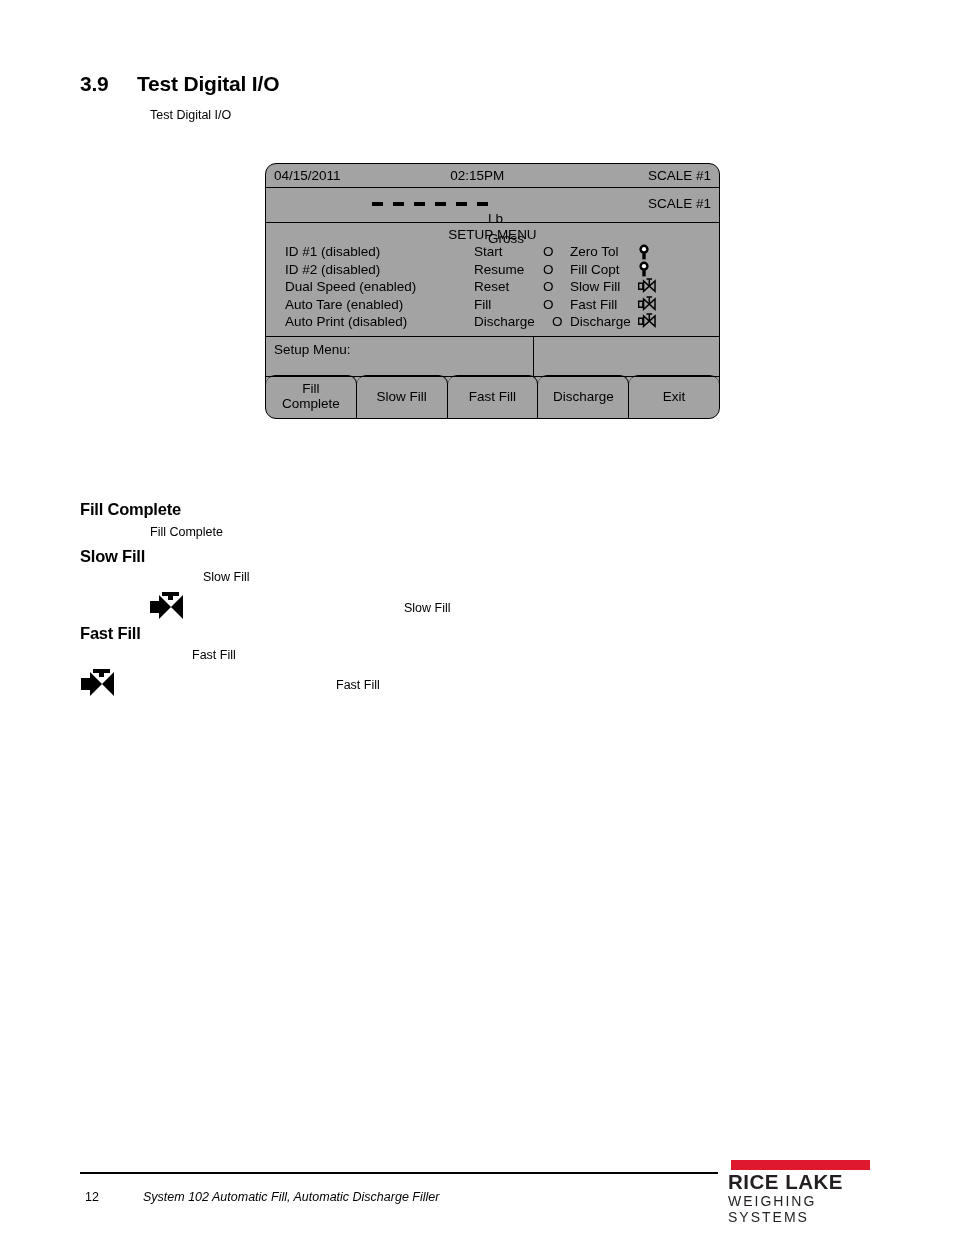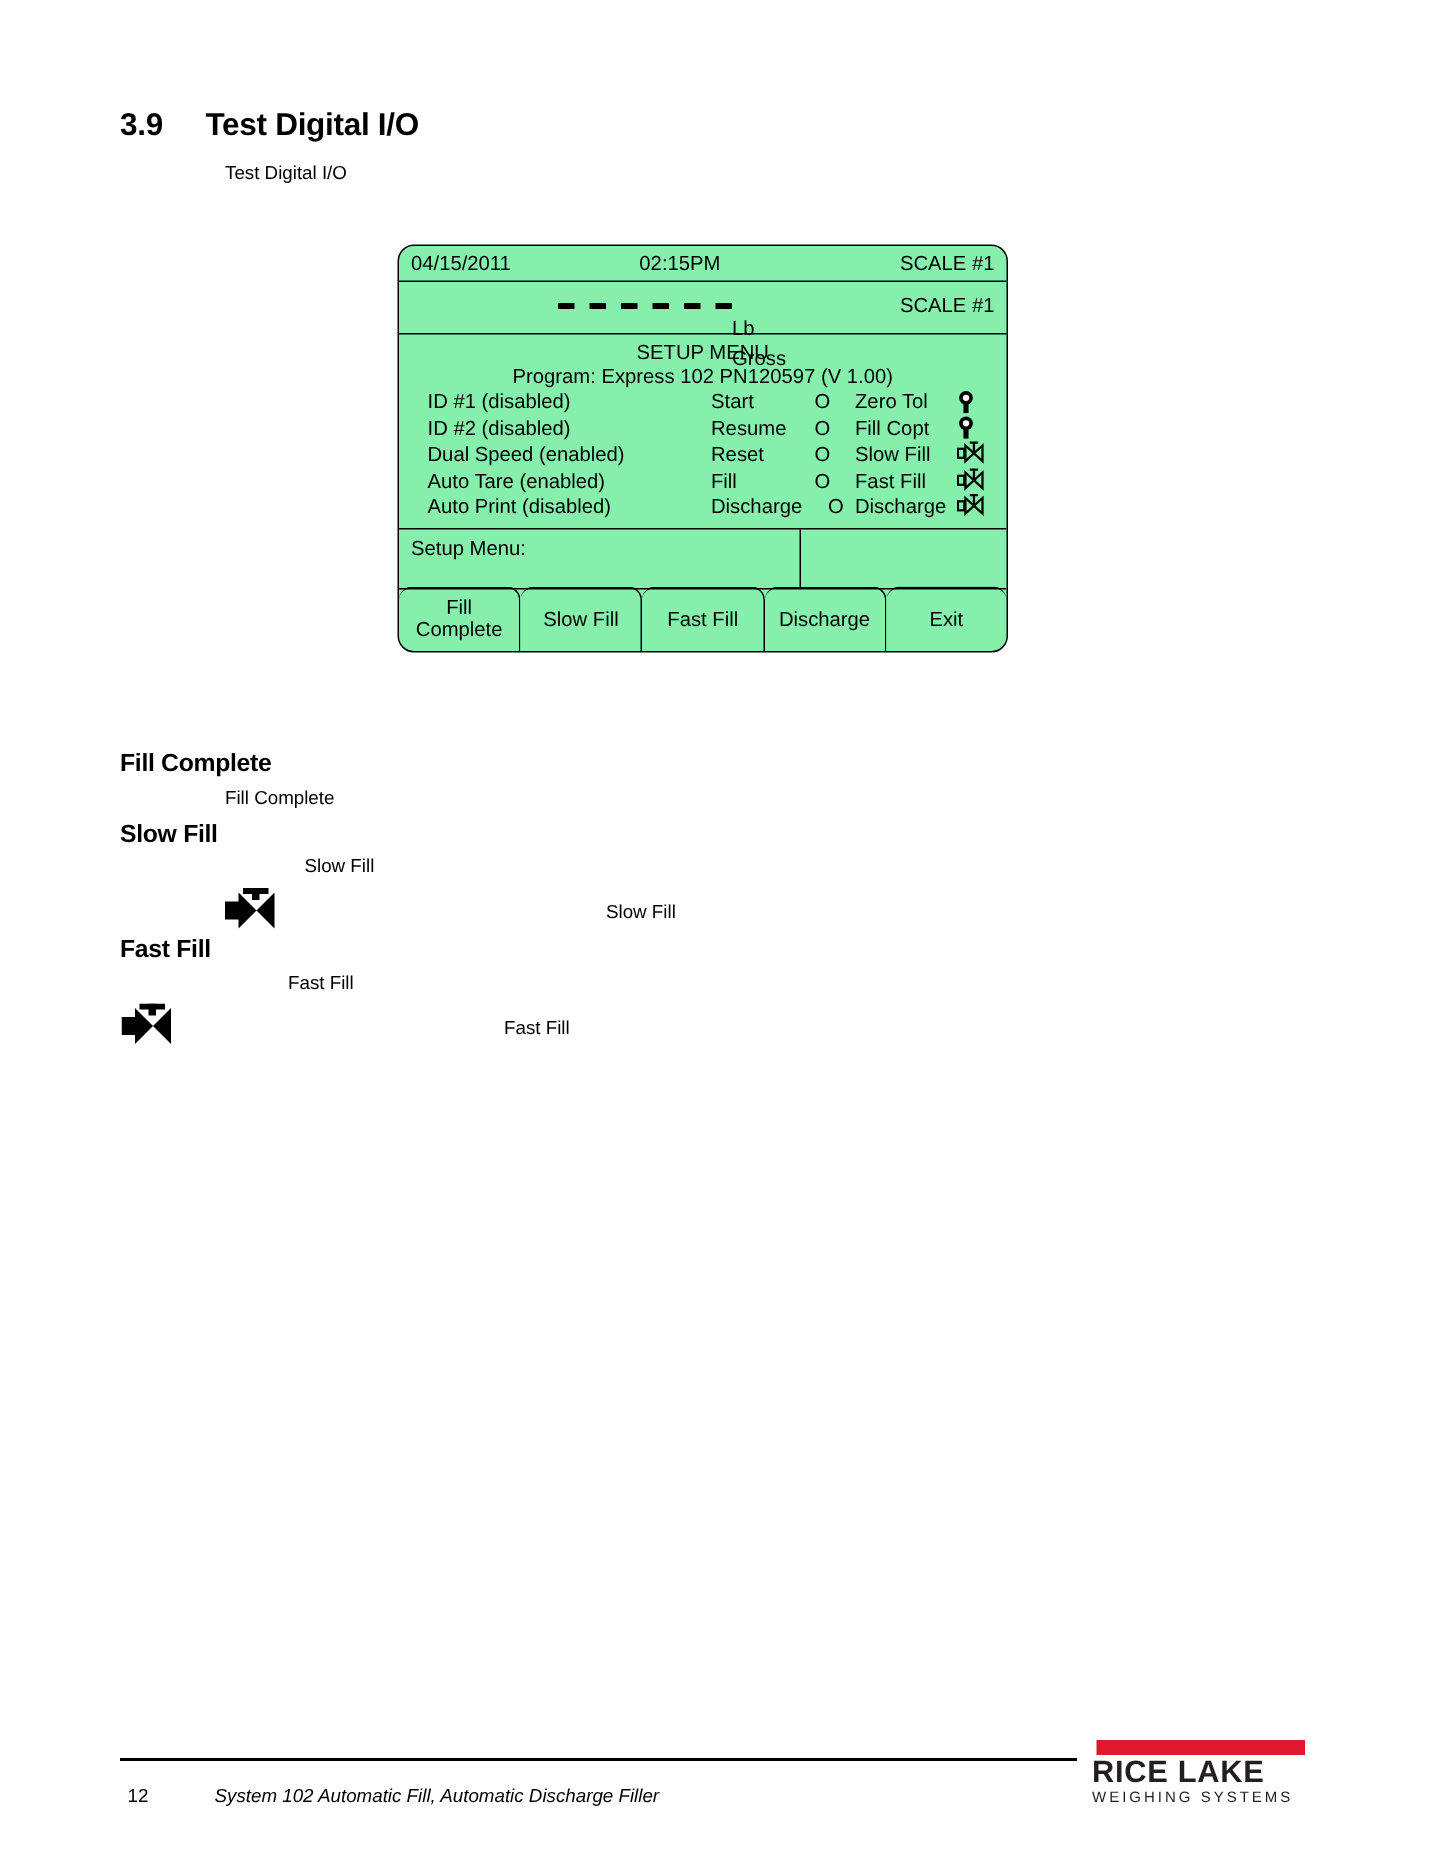--- a/index.html
+++ b/index.html
@@ -35,25 +35,25 @@
     left: 150px;
     top: 108px;
     font-size: 12.5px;
   }
 
   
   .panel {
     position: absolute;
     left: 265px;
     top: 163px;
-    width: 407px;
+    width: 455px;
     box-sizing: border-box;
     border: 1.6px solid #000;
     border-radius: 11px;
-    background: #86efac;
+    background: #a3a3a3;
   }
   .panel-row {
     border-bottom: 1.4px solid #000;
     box-sizing: border-box;
   }
 
   
   .status-bar {
     display: flex;
     align-items: center;
@@ -239,21 +239,21 @@
     margin-left: 3px;
   }
   .logo-name {
     font-weight: bold;
     font-size: 20.5px;
     letter-spacing: 0.5px;
     line-height: 21px;
     margin-top: 1px;
   }
   .logo-sub {
-    font-size: 10px;
+    font-size: 14px;
     letter-spacing: 2.0px;
     margin-top: 1px;
   }
 </style>
 </head>
 <body>
 
 <div class="sec-head">
   <span class="sec-num">3.9</span>
   <span class="sec-title">Test Digital I/O</span>
@@ -277,21 +277,20 @@
         <i></i>
         <i></i>
     </div>
     <div class="weight-mode">Gross</div>
     <div class="weight-unit">Lb</div>
     <div class="weight-scale">SCALE #1</div>
   </div>
 
   <div class="setup-body">
     <div class="setup-title">SETUP MENU</div>
-    <div class="setup-program">Program: Express 102 PN120597 (V 1.00)</div>
 
     <div class="io-row">
       <span class="io-left">ID #1 (disabled)</span>
       <span class="io-mid">Start</span>
       <span class="io-state">O</span>
       <span class="io-right">Zero Tol</span>
       <span class="io-icon">
         <svg width="12" height="16" viewBox="0 0 12 16">
           <circle cx="6" cy="5.2" r="4.6" fill="#000"></circle>
           <circle cx="6" cy="5.2" r="2.1" fill="#fff"></circle>

